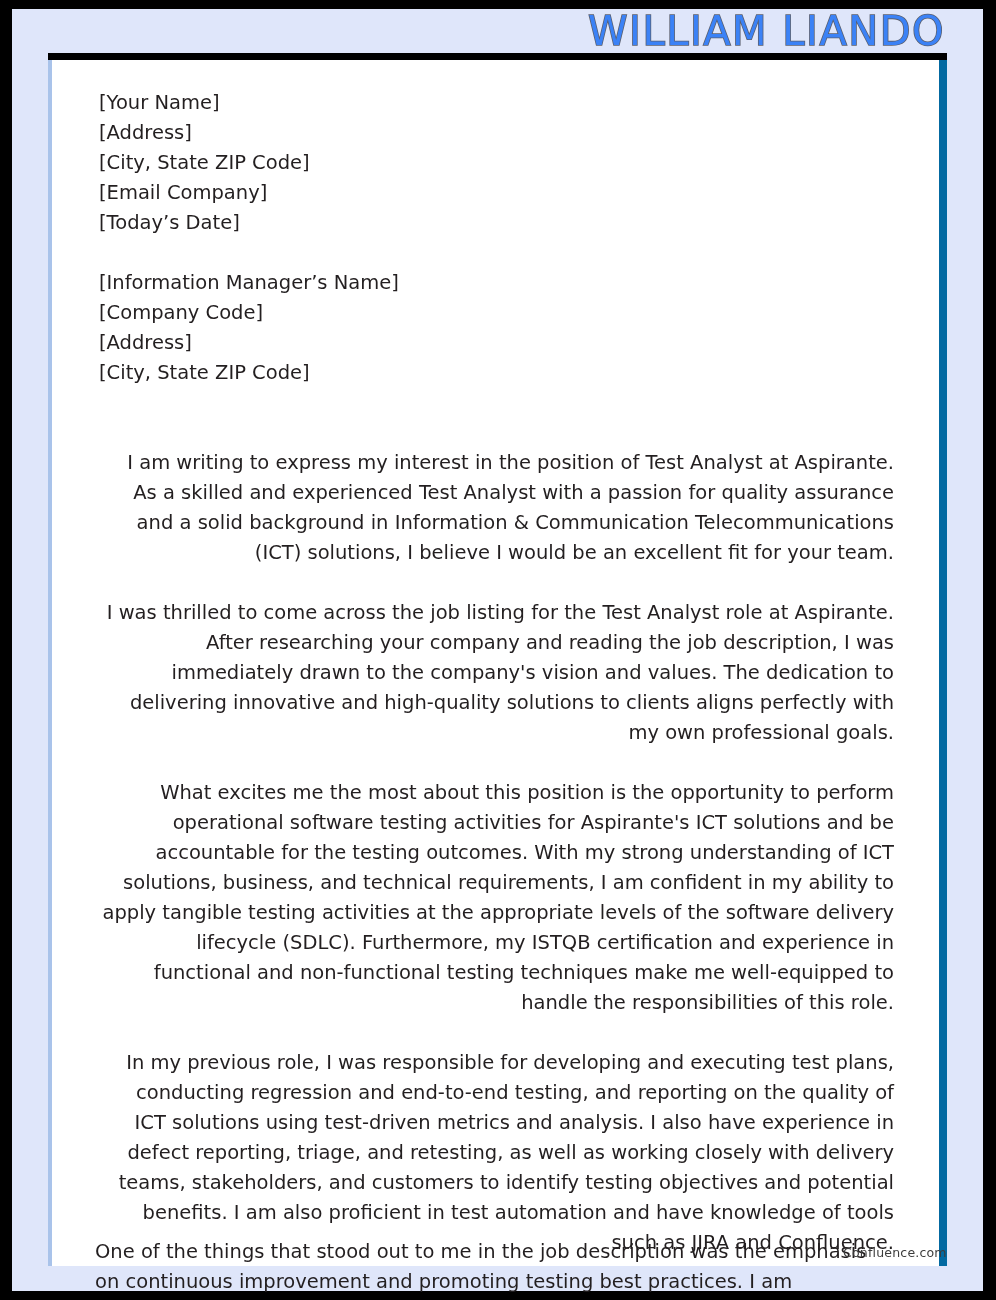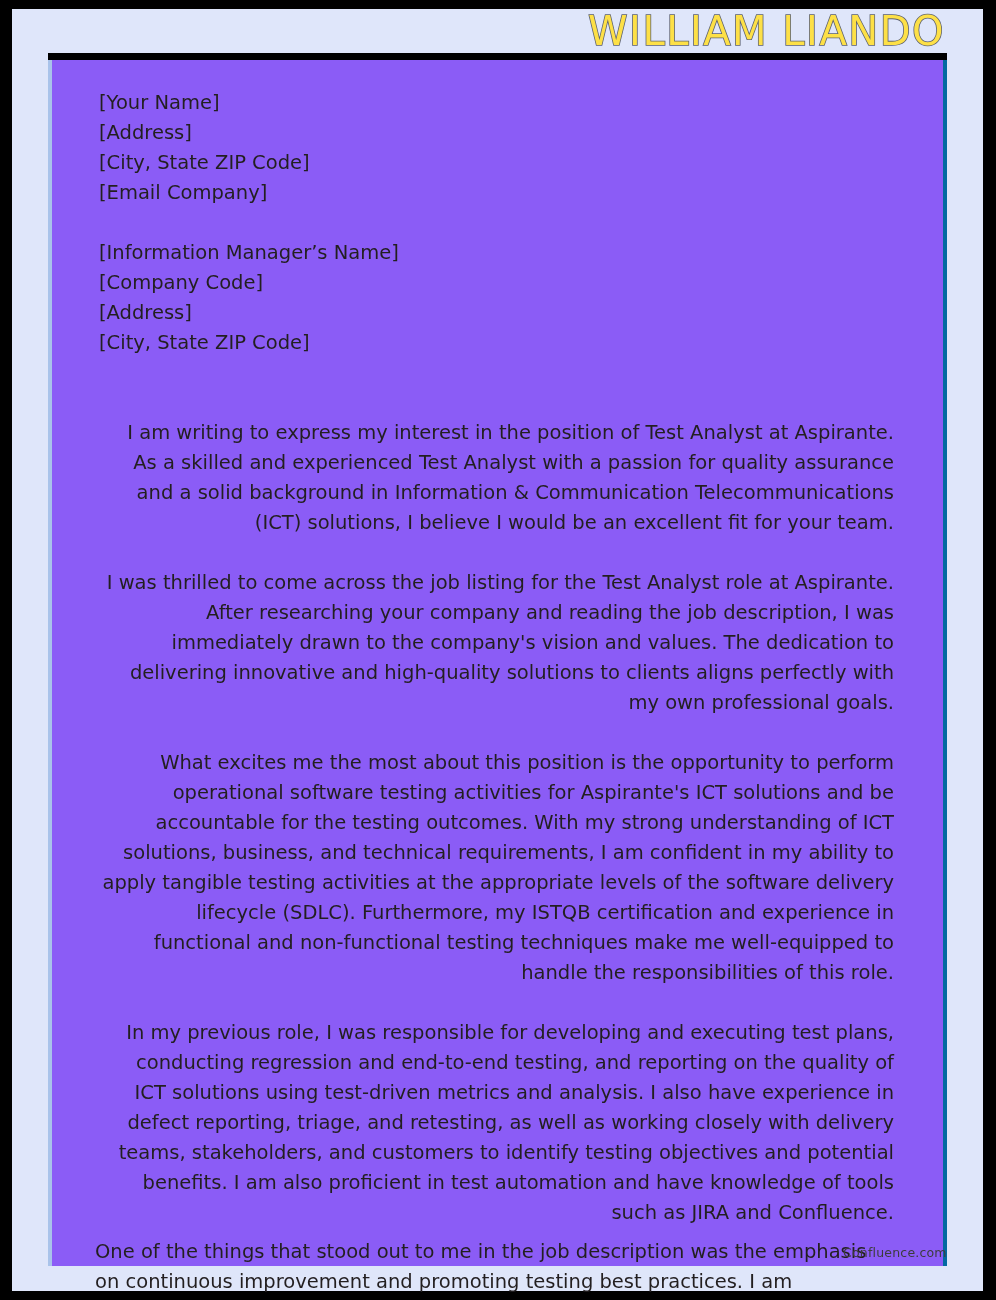--- a/index.html
+++ b/index.html
@@ -49,21 +49,21 @@
 
   .applicant-name {
     position: absolute;
     right: 38px;
     top: -2px;
     font-family: "DejaVu Sans", sans-serif;
     font-size: 40px;
     font-weight: 400;
     letter-spacing: 1.5px;
     line-height: 48px;
-    color: #fde047;
+    color: #3b82f6;
     -webkit-text-stroke: 1.6px #5a5f6e;
     text-stroke: 1.6px #5a5f6e;
     paint-order: stroke fill;
     white-space: nowrap;
   }
 
   
   .sheet-top-rule {
     position: absolute;
     left: 48px;
@@ -73,23 +73,23 @@
     background: #000000;
   }
 
   
   .letter-sheet {
     position: absolute;
     left: 48px;
     top: 60px;
     width: 899px;
     height: 1206px;
-    background: #8b5cf6;
+    background: #ffffff;
     border-left: 4px solid #a9c3ea;
-    border-right: 4px solid #0369a1;
+    border-right: 8px solid #0369a1;
     box-sizing: border-box;
     overflow: hidden;
   }
 
   .letter-body {
     position: absolute;
     left: 47px;
     top: 28px;
     width: 795px;
   }
@@ -158,20 +158,21 @@
   <div class="sheet-top-rule"></div>
 
   <div class="letter-sheet">
     <div class="letter-body">
 
       <div class="addr-block">
         <div class="addr-line">[Your Name]</div>
         <div class="addr-line">[Address]</div>
         <div class="addr-line">[City, State ZIP Code]</div>
         <div class="addr-line">[Email Company]</div>
+        <div class="addr-line">[Today’s Date]</div>
       </div>
 
       <div class="block-gap"></div>
 
       <div class="addr-block">
         <div class="addr-line">[Information Manager’s Name]</div>
         <div class="addr-line">[Company Code]</div>
         <div class="addr-line">[Address]</div>
         <div class="addr-line">[City, State ZIP Code]</div>
       </div>

